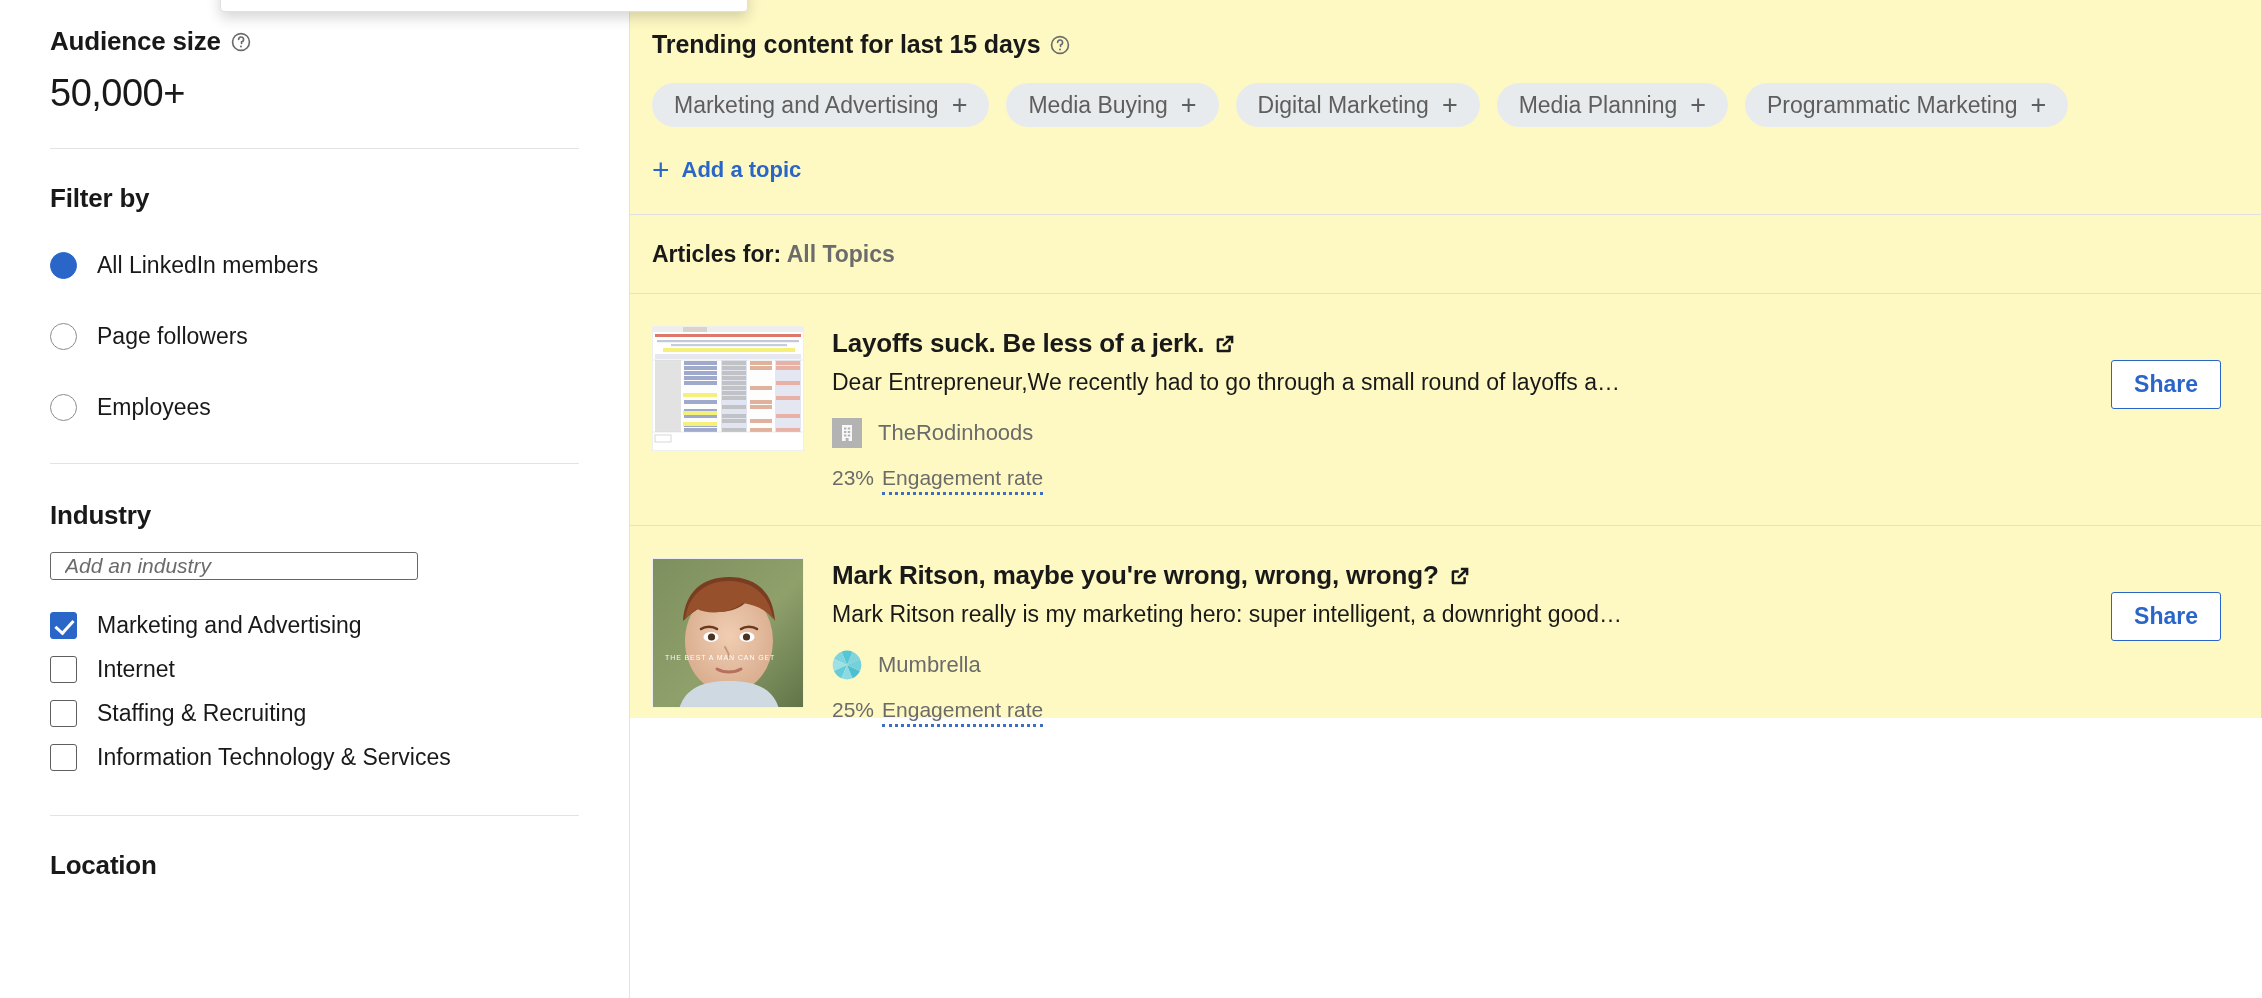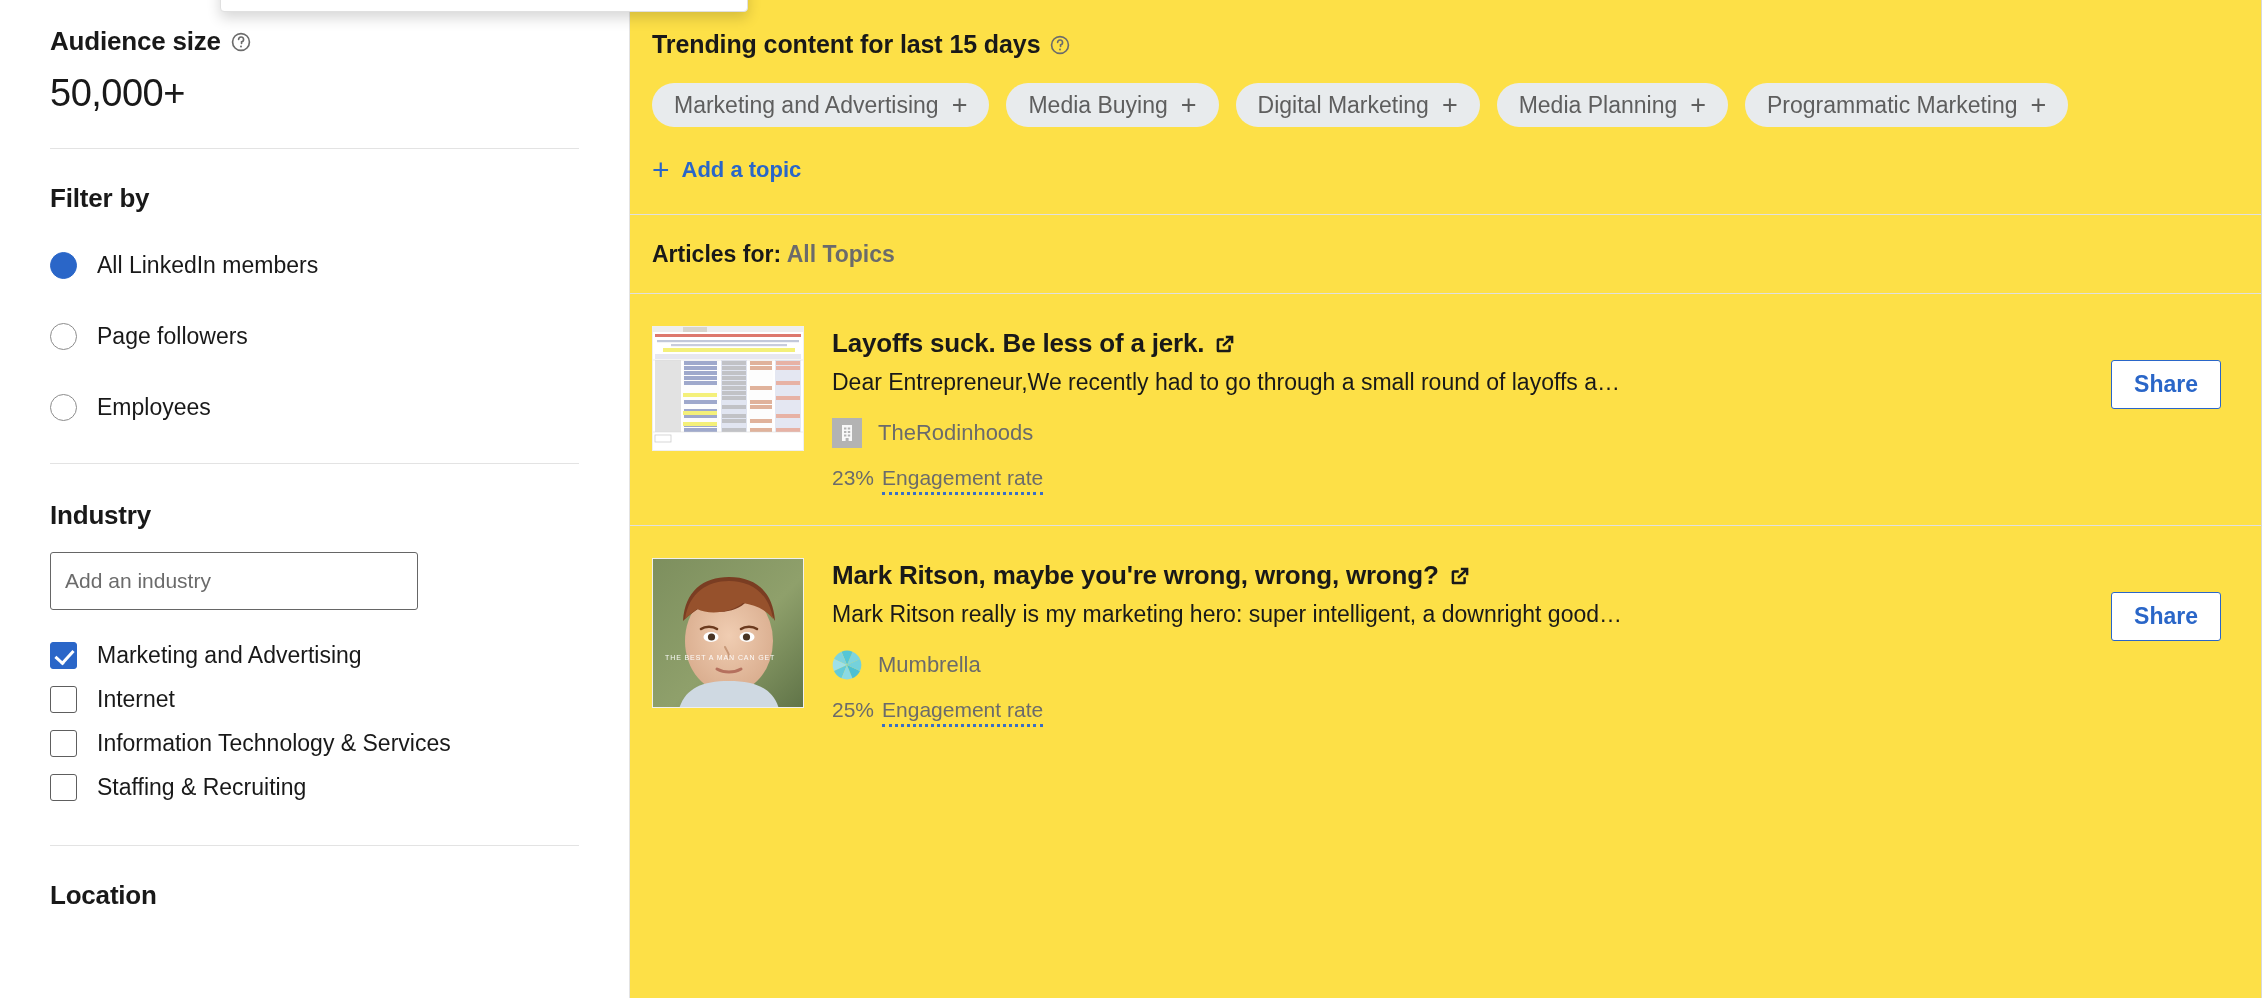--- a/index.html
+++ b/index.html
@@ -89,28 +89,29 @@
   }
   .radio.on {
     background: #2a66c8;
     border-color: #2a66c8;
   }
   .radio-label { font-size: 23px; color: #191919; }
 
   .industry-block { padding-top: 36px; }
   .industry-input {
     margin-top: 21px;
-    width: 368px; height: 58px;
+    width: 368px; height: 28px;
     border: 1.3px solid #666;
     border-radius: 3px;
     padding: 0 14px;
     font-size: 21px;
     color: #191919;
     font-family: "Liberation Sans", sans-serif;
     background: #fff;
+    font-style: italic;
   }
   .industry-input::placeholder { color: #6b6b6b; }
 
   .check-list { margin-top: 23px; }
   .check-row {
     display: flex; align-items: center;
     gap: 20px;
     height: 44px;
   }
   .checkbox {
@@ -130,22 +131,22 @@
     border: solid #fff;
     border-width: 0 3px 3px 0;
     transform: rotate(42deg);
   }
   .check-label { font-size: 23px; color: #191919; }
   .loc-title { padding-top: 34px; }
 
   
   .main {
     flex: 1 1 auto;
-    height: 998px;
-    background: #fde047;
+    height: 718px;
+    background: #fef9c3;
     position: relative;
     border-right: 1px solid #d8d8d8;
   }
   .trend-head {
     padding: 30px 0 0 22px;
   }
   .trend-title {
     font-size: 25px; font-weight: bold; color: #191919;
     display: flex; align-items: center; gap: 9px;
     letter-spacing: -0.1px;
@@ -309,25 +310,25 @@
         <div class="check-row">
           <span class="checkbox on"></span>
           <span class="check-label">Marketing and Advertising</span>
         </div>
         <div class="check-row">
           <span class="checkbox"></span>
           <span class="check-label">Internet</span>
         </div>
         <div class="check-row">
           <span class="checkbox"></span>
-          <span class="check-label">Information Technology &amp; Services</span>
+          <span class="check-label">Staffing &amp; Recruiting</span>
         </div>
         <div class="check-row">
           <span class="checkbox"></span>
-          <span class="check-label">Staffing &amp; Recruiting</span>
+          <span class="check-label">Information Technology &amp; Services</span>
         </div>
       </div>
       <div class="divider"></div>
     </div>
 
     <div class="sb-section loc-title">
       <div class="sb-title">
         <span>Location</span>
       </div>
     </div>

